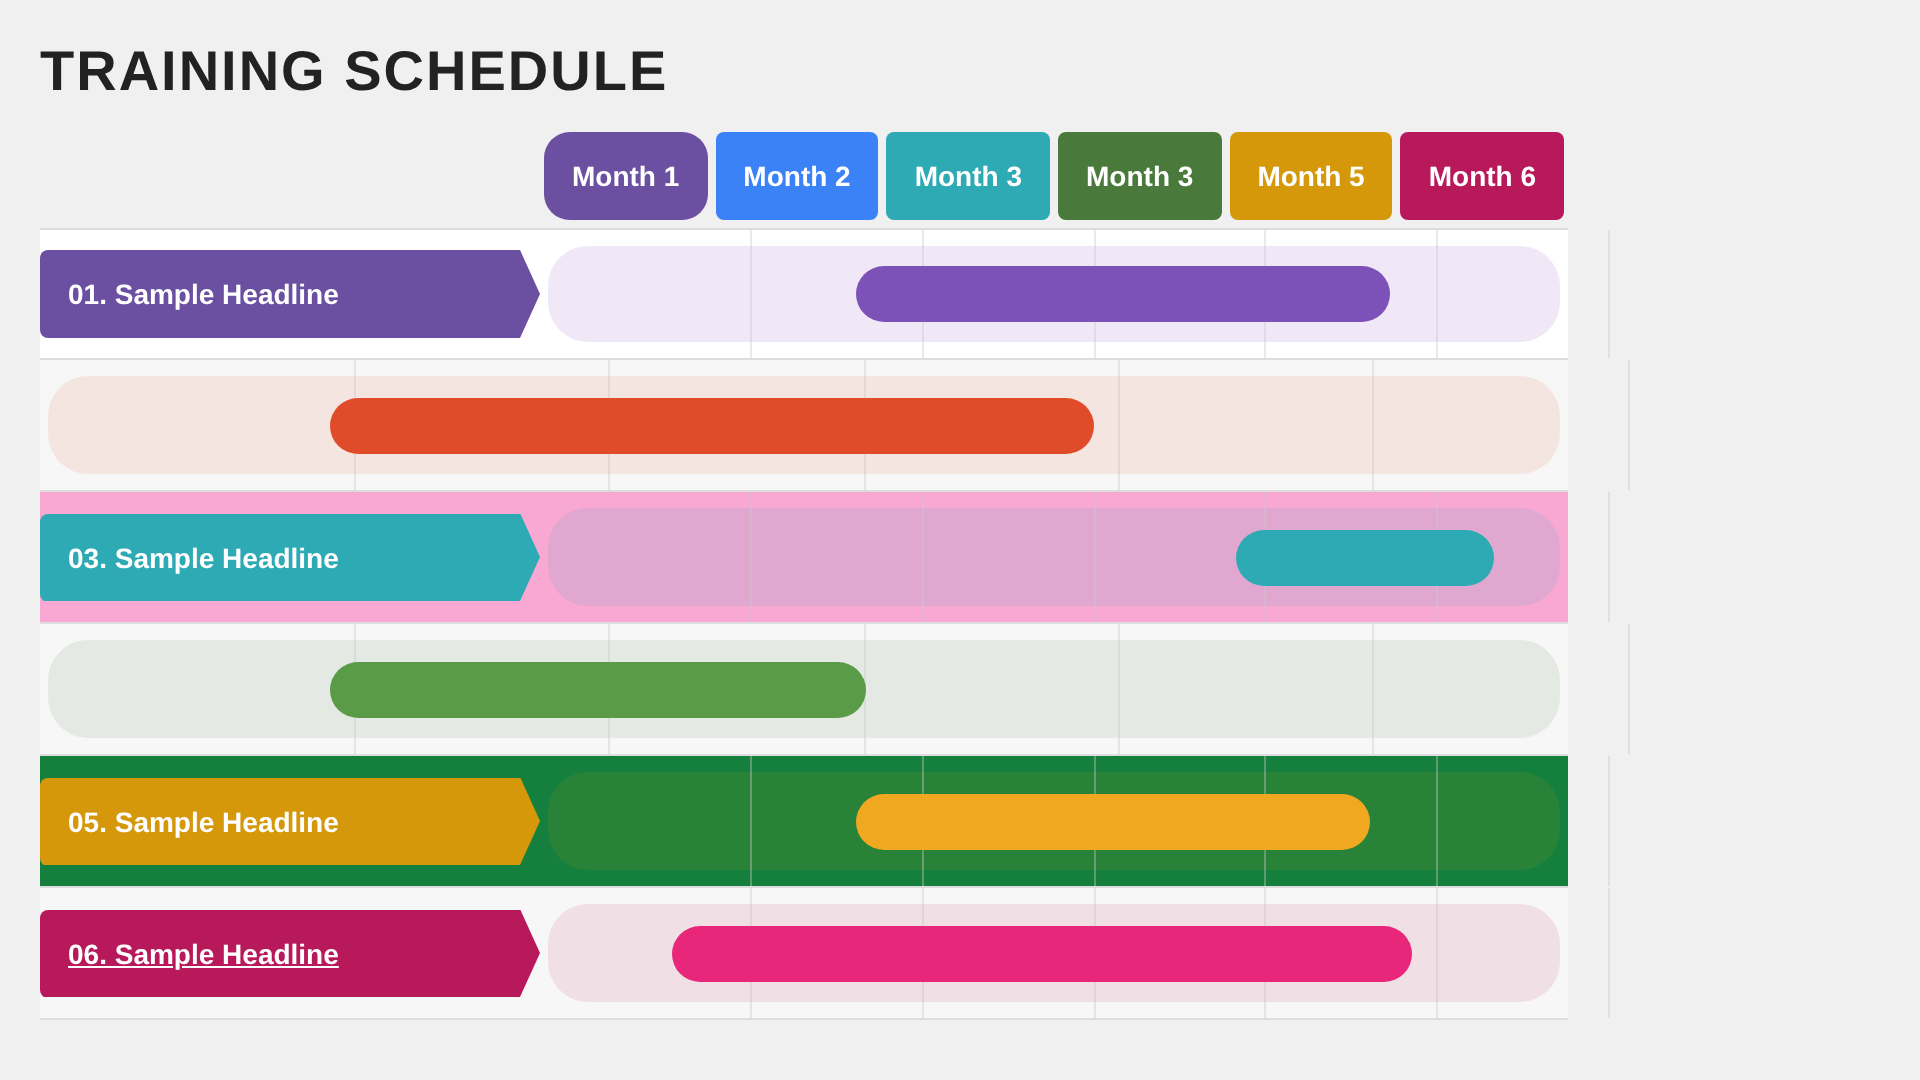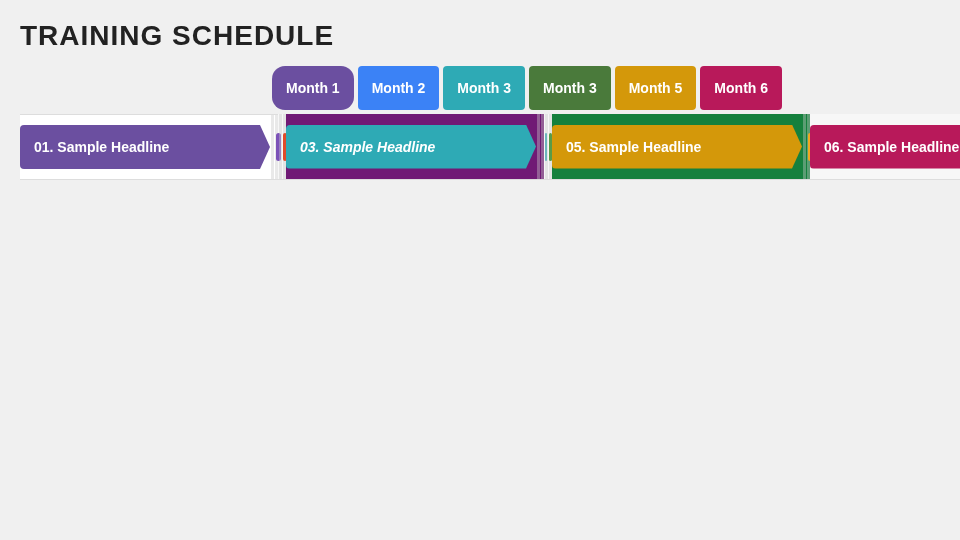--- a/index.html
+++ b/index.html
@@ -42,21 +42,21 @@
       justify-content: center;
       color: #fff;
       font-weight: 700;
       font-size: 14px;
       border-radius: 4px;
       margin: 0 2px;
     }
     
     .gantt-rows {
       display: flex;
-      flex-direction: row;
+      flex-direction: column;
       gap: 0;
     }
     .gantt-row {
       display: flex;
       align-items: center;
       height: 66px;
       border-bottom: 1px solid #ddd;
     }
     .gantt-row:first-child {
       border-top: 1px solid #ddd;
@@ -146,21 +146,21 @@
             <div class="gantt-bg" style="background: rgba(224, 75, 42, 0.1); left: 4px; right: 4px;"></div>
             <div style="position: absolute; top: 0px; bottom: 0px; left: 4%; width: 16.6667%; border-right: 1px solid rgba(200, 200, 200, 0.4); pointer-events: none;"></div>
             <div style="position: absolute; top: 0px; bottom: 0px; left: 20.6667%; width: 16.6667%; border-right: 1px solid rgba(200, 200, 200, 0.4); pointer-events: none;"></div>
             <div style="position: absolute; top: 0px; bottom: 0px; left: 37.3333%; width: 16.6667%; border-right: 1px solid rgba(200, 200, 200, 0.4); pointer-events: none;"></div>
             <div style="position: absolute; top: 0px; bottom: 0px; left: 54%; width: 16.6667%; border-right: 1px solid rgba(200, 200, 200, 0.4); pointer-events: none;"></div>
             <div style="position: absolute; top: 0px; bottom: 0px; left: 70.6667%; width: 16.6667%; border-right: 1px solid rgba(200, 200, 200, 0.4); pointer-events: none;"></div>
             <div style="position: absolute; top: 0px; bottom: 0px; left: 87.3333%; width: 16.6667%; border-right: 1px solid rgba(200, 200, 200, 0.4); pointer-events: none;"></div>
             <div class="gantt-bar" style="background: rgb(224, 75, 42); left: calc(18.5% + 4px); width: 50%;"></div>
           </div>
         </div>
-        <div class="gantt-row" style="background: #701a75; font-style: italic;">
+        <div class="gantt-row" style="background: #f9a8d4;">
           <div class="row-label" style="background: rgb(46, 170, 181);">03. Sample Headline</div>
           <div class="gantt-chart" style="position: relative;">
             <div class="gantt-bg" style="background: rgba(46, 170, 181, 0.12); left: 4px; right: 4px;"></div>
             <div style="position: absolute; top: 0px; bottom: 0px; left: 4%; width: 16.6667%; border-right: 1px solid rgba(200, 200, 200, 0.4); pointer-events: none;"></div>
             <div style="position: absolute; top: 0px; bottom: 0px; left: 20.6667%; width: 16.6667%; border-right: 1px solid rgba(200, 200, 200, 0.4); pointer-events: none;"></div>
             <div style="position: absolute; top: 0px; bottom: 0px; left: 37.3333%; width: 16.6667%; border-right: 1px solid rgba(200, 200, 200, 0.4); pointer-events: none;"></div>
             <div style="position: absolute; top: 0px; bottom: 0px; left: 54%; width: 16.6667%; border-right: 1px solid rgba(200, 200, 200, 0.4); pointer-events: none;"></div>
             <div style="position: absolute; top: 0px; bottom: 0px; left: 70.6667%; width: 16.6667%; border-right: 1px solid rgba(200, 200, 200, 0.4); pointer-events: none;"></div>
             <div style="position: absolute; top: 0px; bottom: 0px; left: 87.3333%; width: 16.6667%; border-right: 1px solid rgba(200, 200, 200, 0.4); pointer-events: none;"></div>
             <div class="gantt-bar" style="background: rgb(46, 170, 181); left: calc(67% + 4px); width: 25%;"></div>
@@ -185,21 +185,21 @@
             <div style="position: absolute; top: 0px; bottom: 0px; left: 4%; width: 16.6667%; border-right: 1px solid rgba(200, 200, 200, 0.4); pointer-events: none;"></div>
             <div style="position: absolute; top: 0px; bottom: 0px; left: 20.6667%; width: 16.6667%; border-right: 1px solid rgba(200, 200, 200, 0.4); pointer-events: none;"></div>
             <div style="position: absolute; top: 0px; bottom: 0px; left: 37.3333%; width: 16.6667%; border-right: 1px solid rgba(200, 200, 200, 0.4); pointer-events: none;"></div>
             <div style="position: absolute; top: 0px; bottom: 0px; left: 54%; width: 16.6667%; border-right: 1px solid rgba(200, 200, 200, 0.4); pointer-events: none;"></div>
             <div style="position: absolute; top: 0px; bottom: 0px; left: 70.6667%; width: 16.6667%; border-right: 1px solid rgba(200, 200, 200, 0.4); pointer-events: none;"></div>
             <div style="position: absolute; top: 0px; bottom: 0px; left: 87.3333%; width: 16.6667%; border-right: 1px solid rgba(200, 200, 200, 0.4); pointer-events: none;"></div>
             <div class="gantt-bar" style="background: rgb(240, 168, 32); left: calc(30% + 4px); width: 50%;"></div>
           </div>
         </div>
         <div class="gantt-row" style="background: rgb(247, 247, 247);">
-          <div class="row-label" style="background: rgb(184, 25, 90);">06. Sample Headline</div>
+          <div class="row-label" style="background: rgb(184, 25, 90); text-decoration: underline;">06. Sample Headline</div>
           <div class="gantt-chart" style="position: relative;">
             <div class="gantt-bg" style="background: rgba(184, 25, 90, 0.1); left: 4px; right: 4px;"></div>
             <div style="position: absolute; top: 0px; bottom: 0px; left: 4%; width: 16.6667%; border-right: 1px solid rgba(200, 200, 200, 0.4); pointer-events: none;"></div>
             <div style="position: absolute; top: 0px; bottom: 0px; left: 20.6667%; width: 16.6667%; border-right: 1px solid rgba(200, 200, 200, 0.4); pointer-events: none;"></div>
             <div style="position: absolute; top: 0px; bottom: 0px; left: 37.3333%; width: 16.6667%; border-right: 1px solid rgba(200, 200, 200, 0.4); pointer-events: none;"></div>
             <div style="position: absolute; top: 0px; bottom: 0px; left: 54%; width: 16.6667%; border-right: 1px solid rgba(200, 200, 200, 0.4); pointer-events: none;"></div>
             <div style="position: absolute; top: 0px; bottom: 0px; left: 70.6667%; width: 16.6667%; border-right: 1px solid rgba(200, 200, 200, 0.4); pointer-events: none;"></div>
             <div style="position: absolute; top: 0px; bottom: 0px; left: 87.3333%; width: 16.6667%; border-right: 1px solid rgba(200, 200, 200, 0.4); pointer-events: none;"></div>
             <div class="gantt-bar" style="background: rgb(232, 39, 122); left: calc(12% + 4px); width: 72%;"></div>
           </div>

